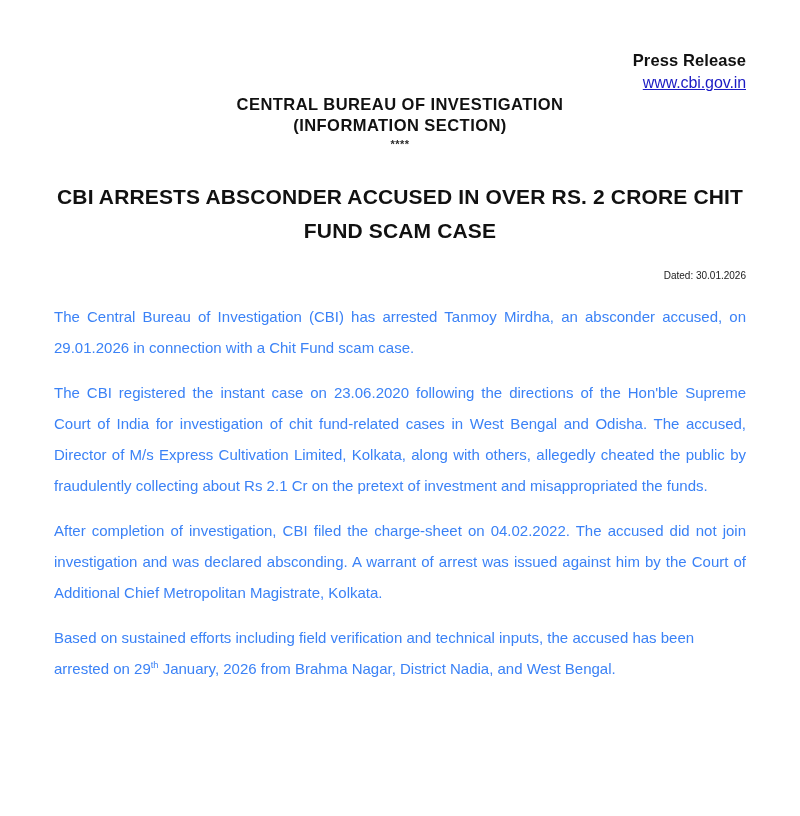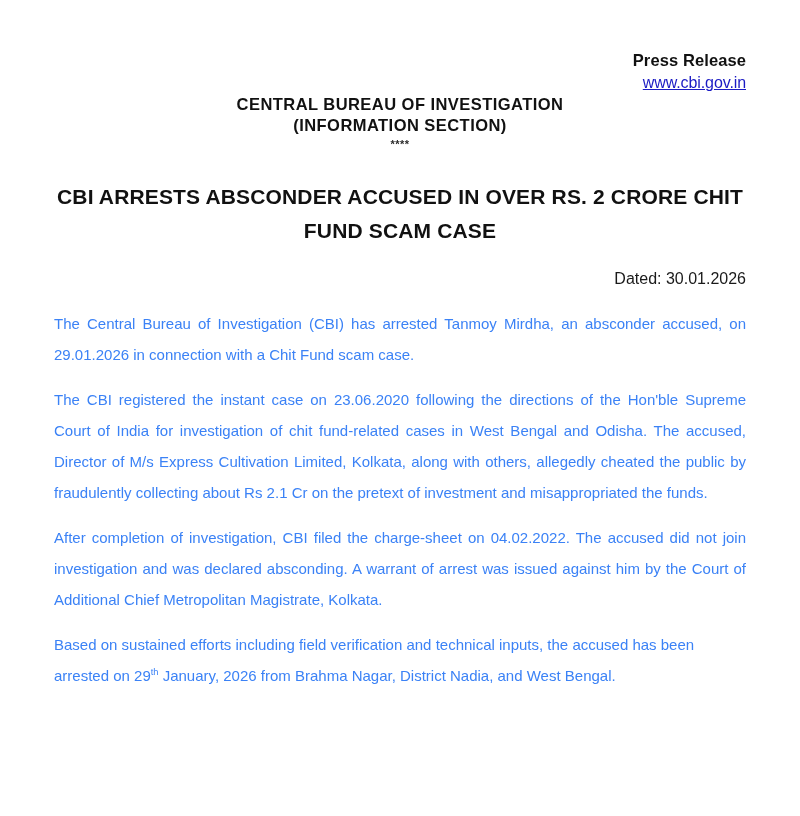--- a/index.html
+++ b/index.html
@@ -73,21 +73,21 @@
     line-height: 1.62;
     letter-spacing: 0.15px;
     color: #111111;
     padding: 0 2px;
   }
 
   
   .dated {
     margin-top: 22px;
     text-align: right;
-    font-size: 16px;
+    font-size: 10px;
     color: #1a1a1a;
   }
 
   
   .body-copy {
     margin-top: 20px;
   }
   .para {
     font-size: 15px;
     line-height: 2.07;

